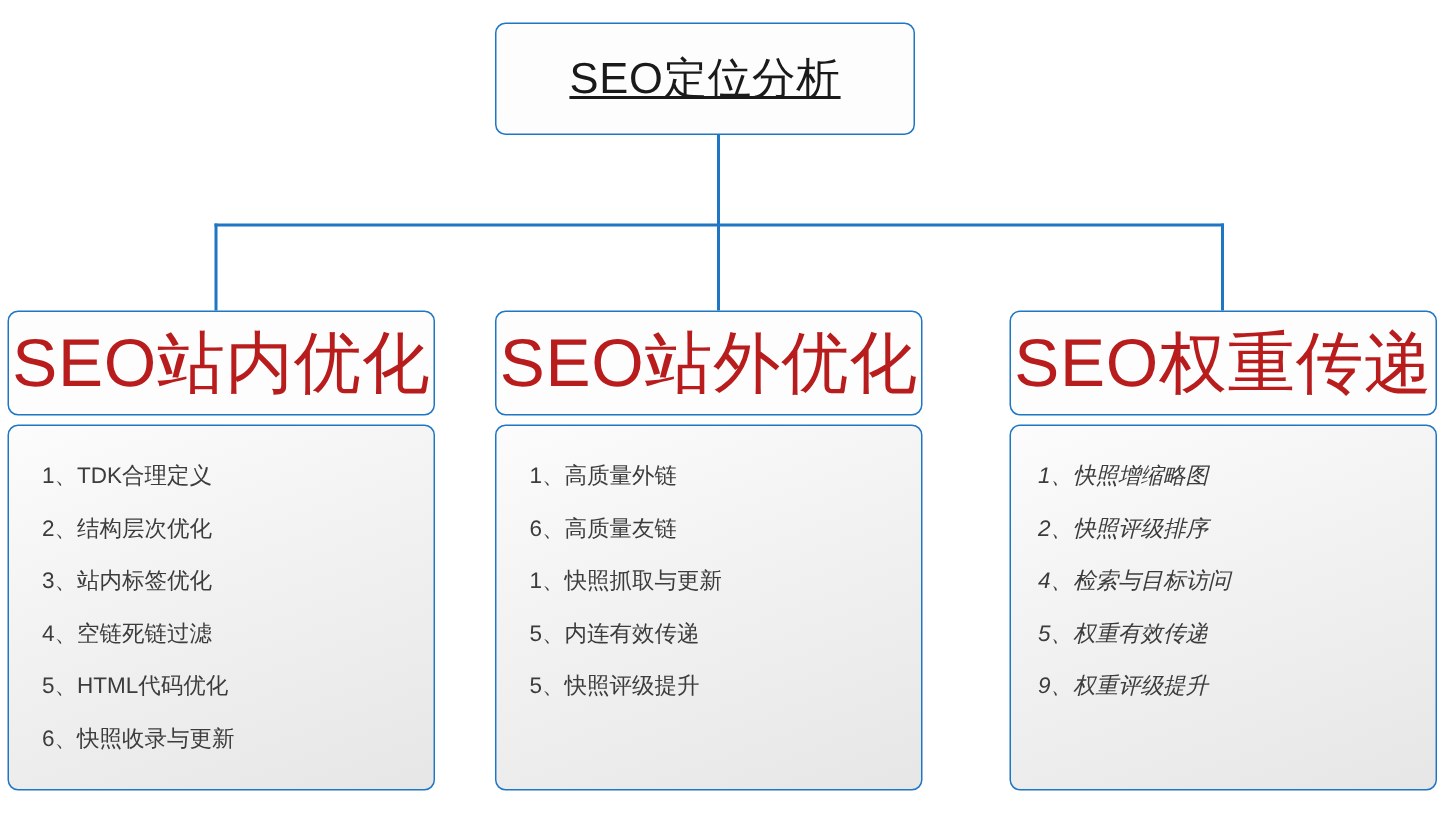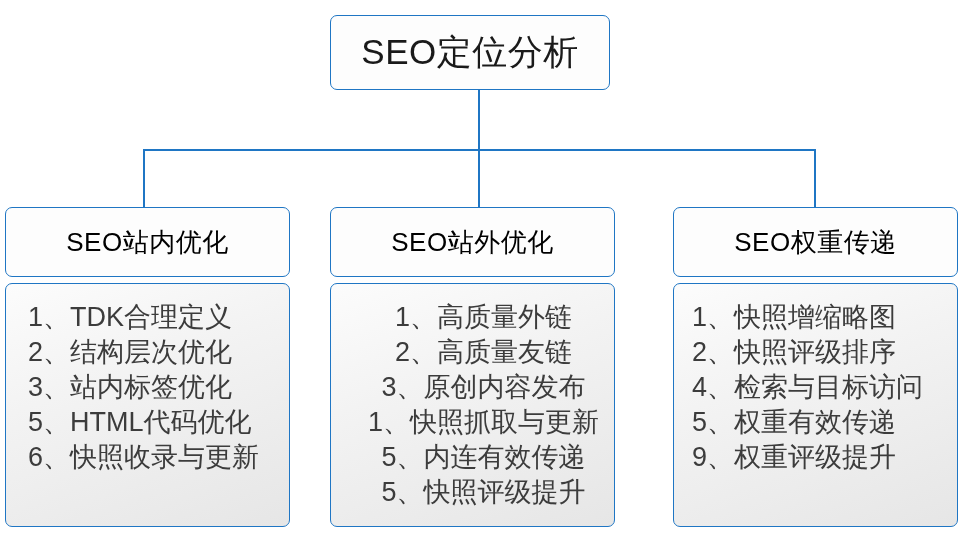--- a/index.html
+++ b/index.html
@@ -39,73 +39,74 @@
     height: 75px;
     box-sizing: border-box;
     border: 1.6px solid #1f76c4;
     border-radius: 7px;
     background: #fdfdfd;
     display: flex;
     align-items: center;
     justify-content: center;
   }
   .root-title {
-    font-size: 35px;
+    font-size: 29px;
     color: #1a1a1a;
     letter-spacing: 0.5px;
     white-space: nowrap;
+    text-decoration: underline;
   }
 
   
   .column {
     position: absolute;
     top: 207px;
     width: 285px;
   }
   .col-1 { left: 5px; }
-  .col-2 { left: 330px; text-align: center; }
+  .col-2 { left: 330px; }
   .col-3 { left: 673px; }
 
   .col-header {
     box-sizing: border-box;
     width: 100%;
     height: 70px;
     border: 1.6px solid #1f76c4;
     border-radius: 7px;
     background: #fdfdfd;
     display: flex;
     align-items: center;
     justify-content: center;
   }
   .col-header-title {
-    font-size: 26px;
-    color: #000000;
+    font-size: 45px;
+    color: #b91c1c;
     letter-spacing: 0.5px;
     white-space: nowrap;
   }
 
   .col-list {
     box-sizing: border-box;
     width: 100%;
     height: 244px;
     margin-top: 6px;
     border: 1.6px solid #1f76c4;
     border-radius: 7px;
     background: linear-gradient(160deg, #fcfcfc 0%, #f3f3f3 38%, #e6e6e6 100%);
     padding: 16px 0 0 0;
     overflow: hidden;
   }
   .list-item {
-    font-size: 27px;
+    font-size: 15px;
     color: #3c3c3c;
     line-height: 35px;
     white-space: nowrap;
     padding-left: 22px;
   }
-  .col-3 .list-item { padding-left: 18px; }
+  .col-3 .list-item { padding-left: 18px; font-style: italic; }
 </style>
 </head>
 <body>
 
 <div id="canvas">
 
   <div class="connector conn-v-root"></div>
   <div class="connector conn-h-main"></div>
   <div class="connector conn-v-left"></div>
   <div class="connector conn-v-mid"></div>
@@ -116,33 +117,33 @@
   </div>
 
   <div class="column col-1">
     <div class="col-header">
       <span class="col-header-title">SEO站内优化</span>
     </div>
     <div class="col-list">
       <div class="list-item">1、TDK合理定义</div>
       <div class="list-item">2、结构层次优化</div>
       <div class="list-item">3、站内标签优化</div>
+      <div class="list-item">4、空链死链过滤</div>
       <div class="list-item">5、HTML代码优化</div>
       <div class="list-item">6、快照收录与更新</div>
     </div>
   </div>
 
   <div class="column col-2">
     <div class="col-header">
       <span class="col-header-title">SEO站外优化</span>
     </div>
     <div class="col-list">
       <div class="list-item">1、高质量外链</div>
-      <div class="list-item">2、高质量友链</div>
-      <div class="list-item">3、原创内容发布</div>
+      <div class="list-item">6、高质量友链</div>
       <div class="list-item">1、快照抓取与更新</div>
       <div class="list-item">5、内连有效传递</div>
       <div class="list-item">5、快照评级提升</div>
     </div>
   </div>
 
   <div class="column col-3">
     <div class="col-header">
       <span class="col-header-title">SEO权重传递</span>
     </div>

